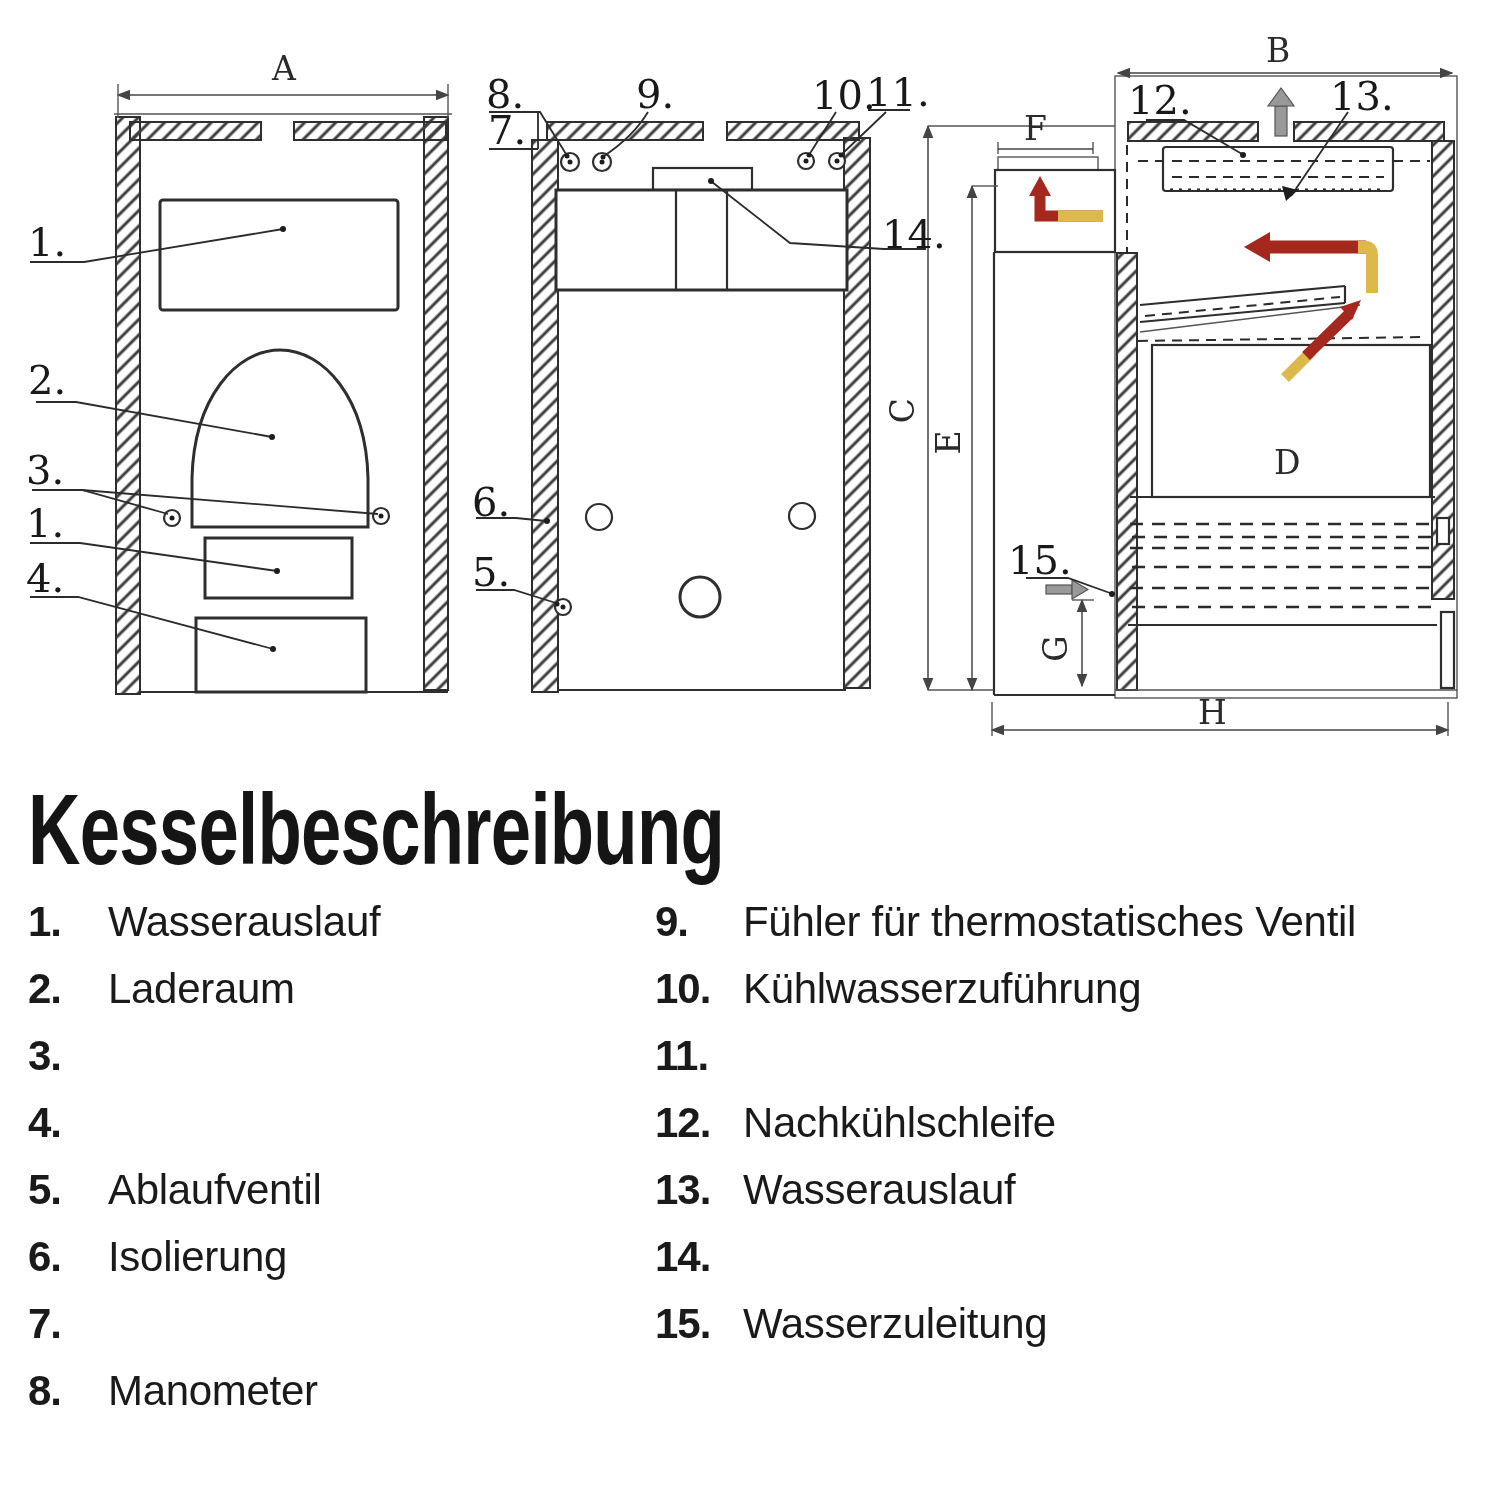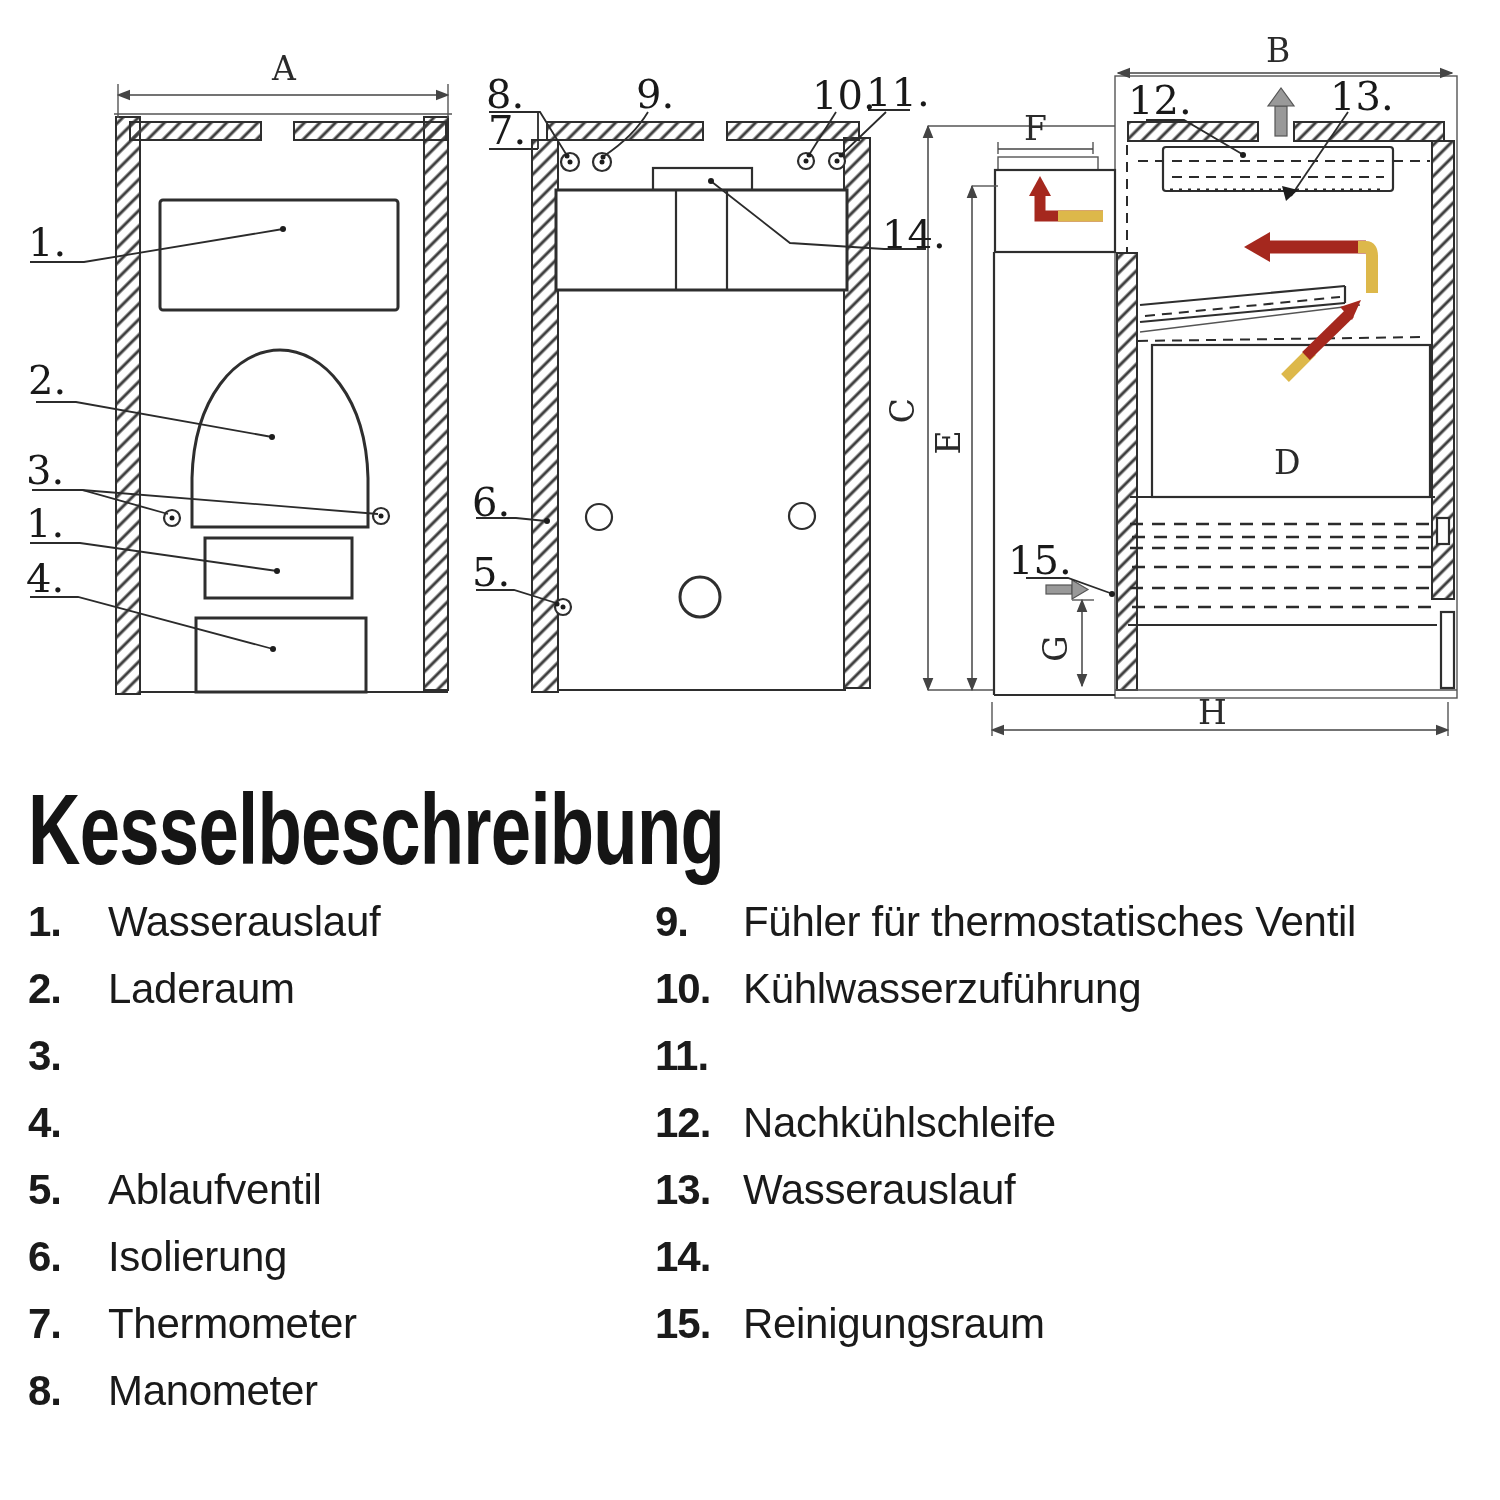--- a/index.html
+++ b/index.html
@@ -277,21 +277,20 @@
       <div class="lrow">
           <span class="lnum">5.</span>
           <span class="llbl">Ablaufventil</span>
         </div>
       <div class="lrow">
           <span class="lnum">6.</span>
           <span class="llbl">Isolierung</span>
         </div>
       <div class="lrow">
           <span class="lnum">7.</span>
-          <span class="llbl">Thermometer</span>
         </div>
       <div class="lrow">
           <span class="lnum">8.</span>
           <span class="llbl">Manometer</span>
         </div>
     </div>
     <div class="lcol right">
       <div class="lrow">
           <span class="lnum">9.</span>
           <span class="llbl">Fühler für thermostatisches Ventil</span>
@@ -309,18 +308,18 @@
         </div>
       <div class="lrow">
           <span class="lnum">13.</span>
           <span class="llbl">Wasserauslauf</span>
         </div>
       <div class="lrow">
           <span class="lnum">14.</span>
         </div>
       <div class="lrow">
           <span class="lnum">15.</span>
-          <span class="llbl">Reinigungsraum</span>
+          <span class="llbl">Wasserzuleitung</span>
         </div>
     </div>
   </div>
 
 </div>
 
 </body></html>

